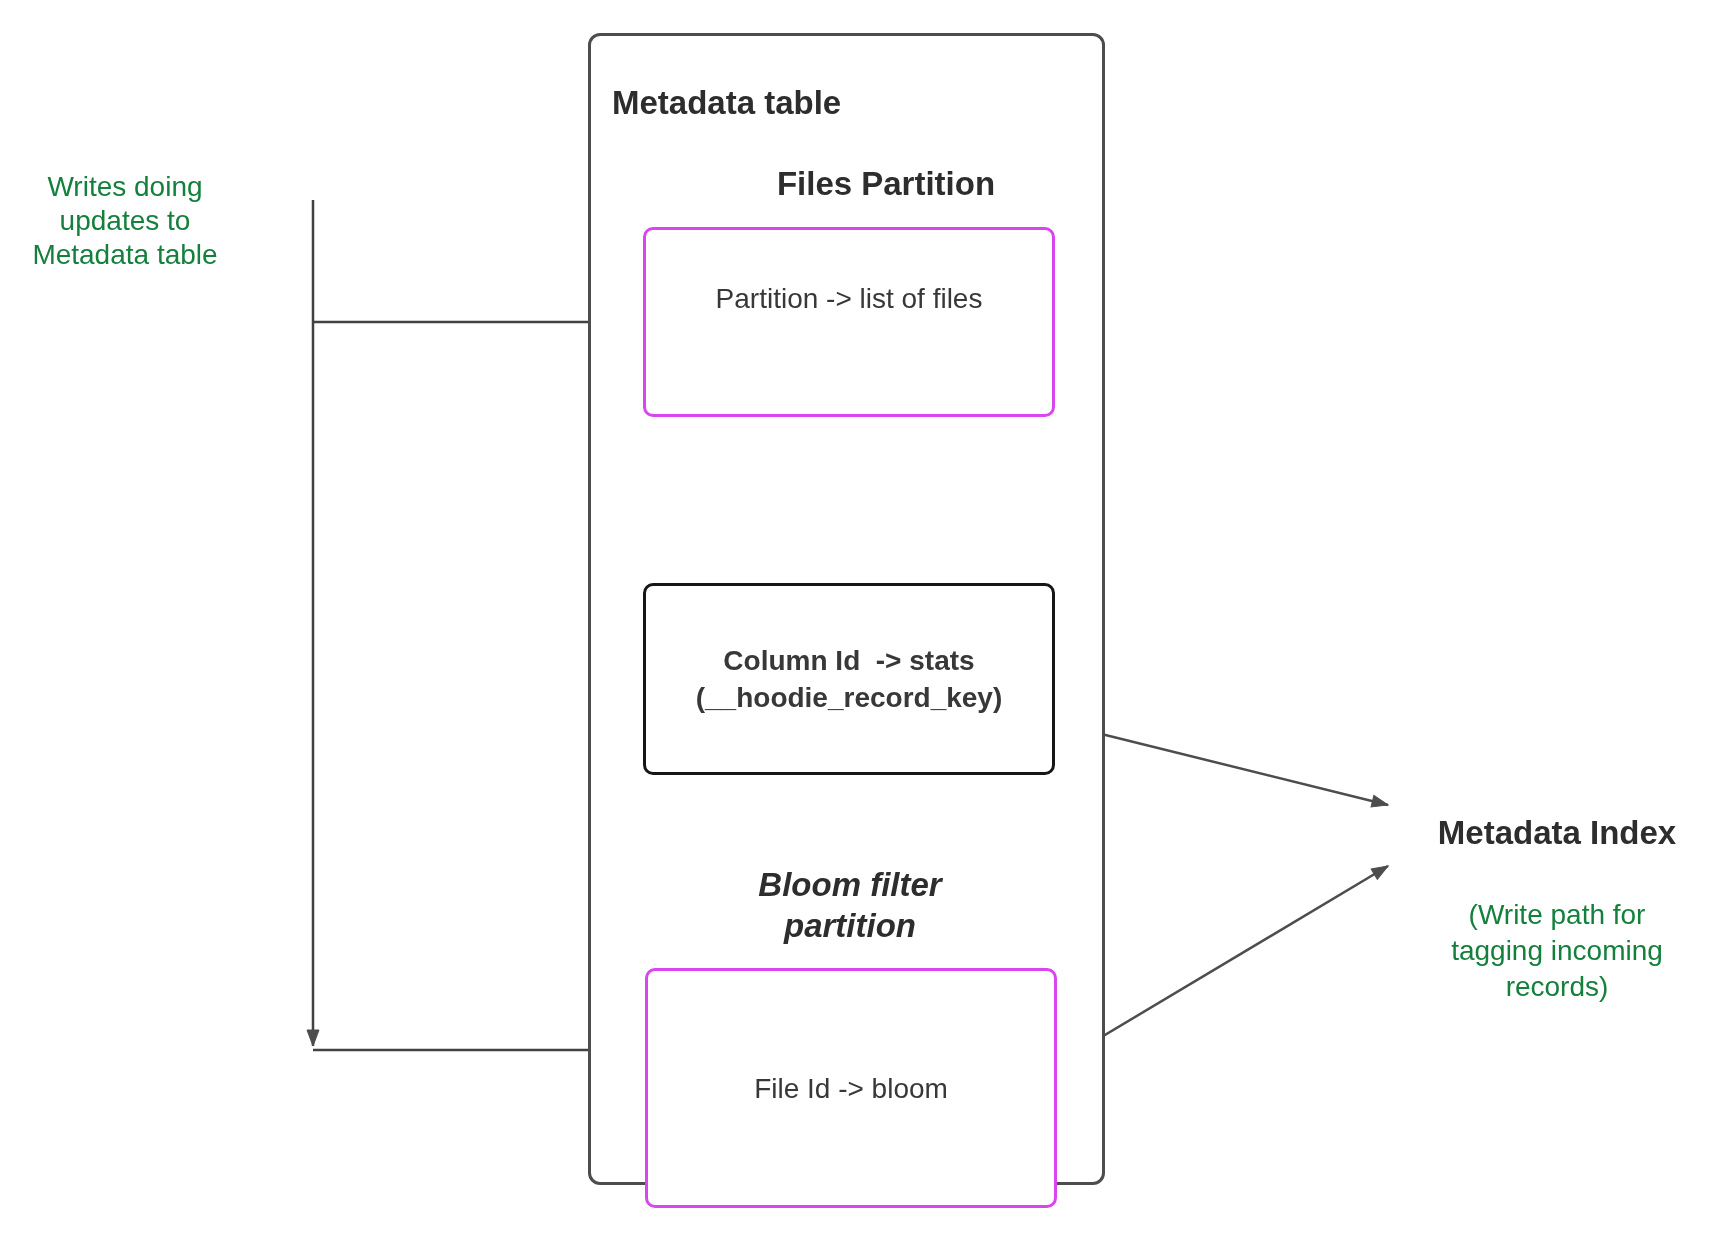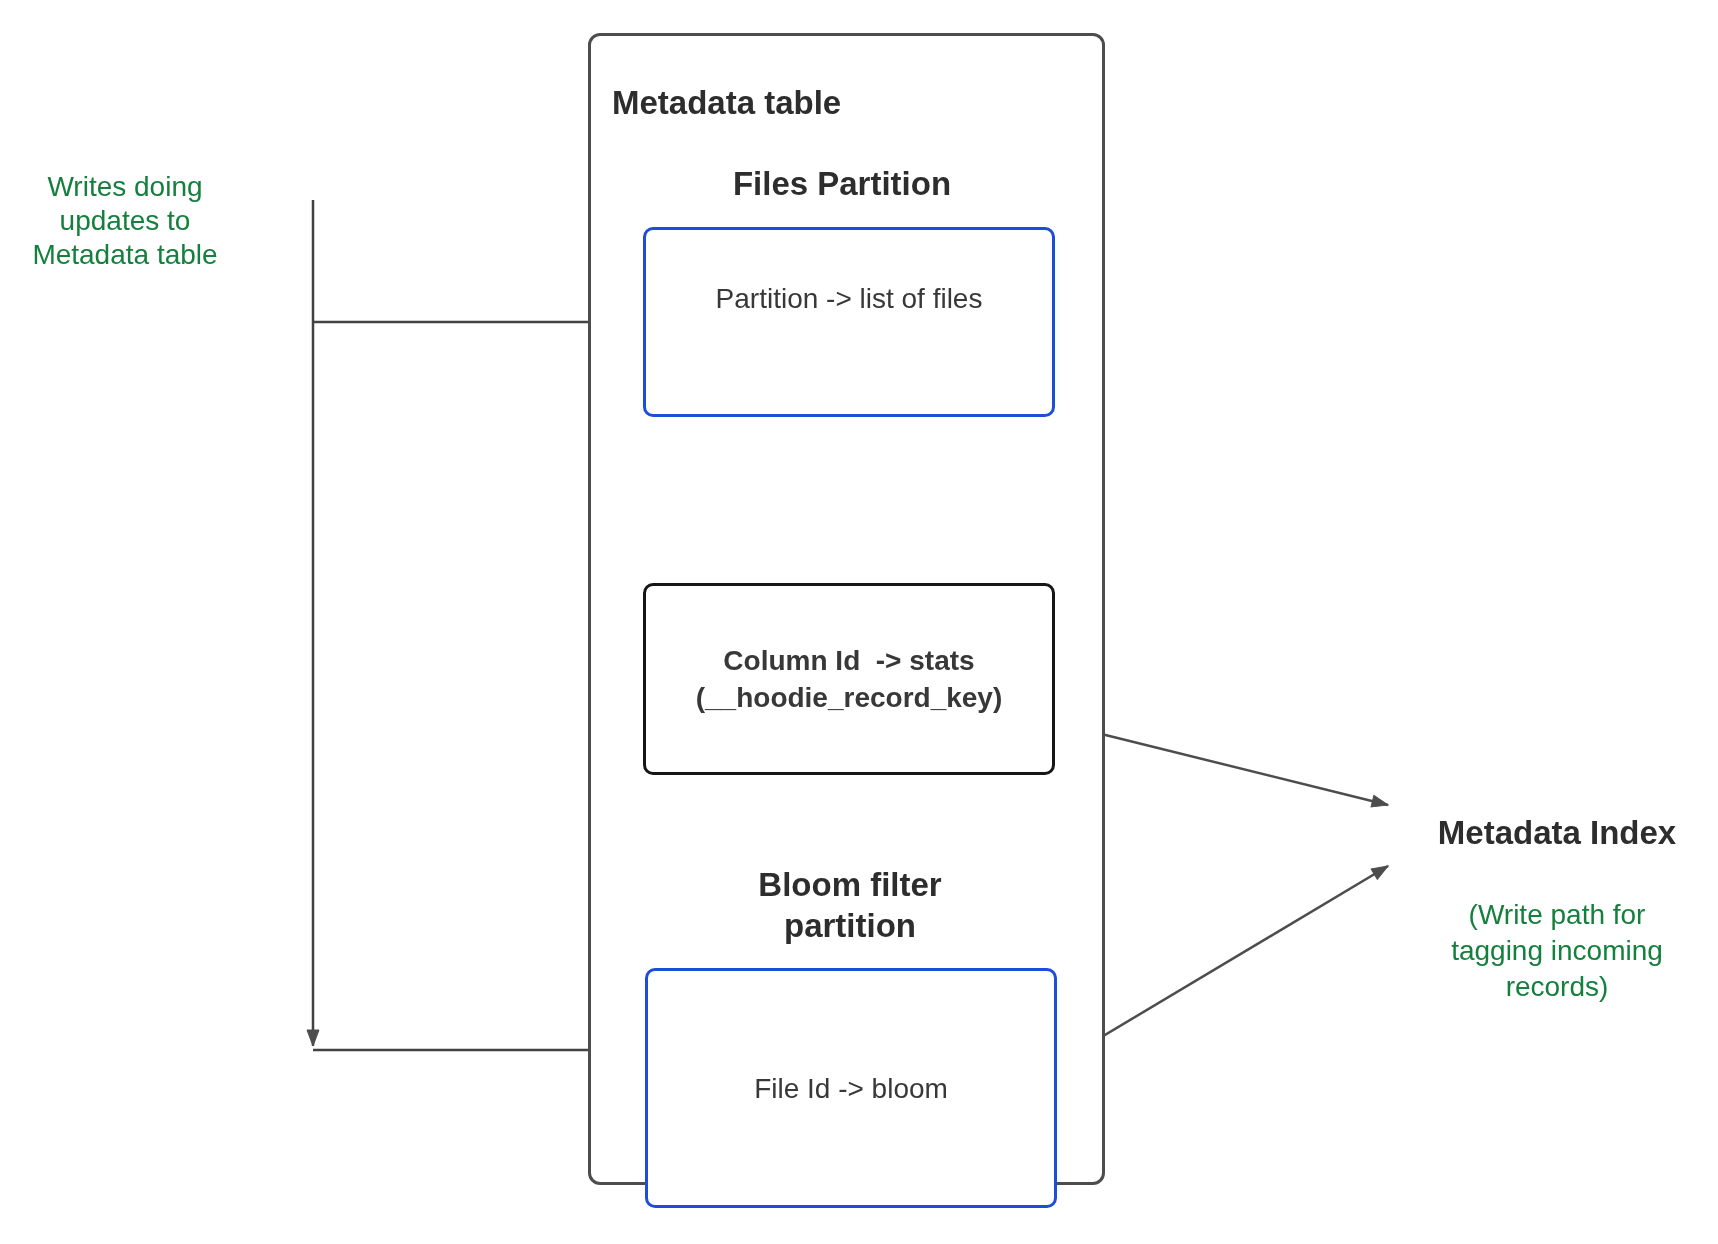--- a/index.html
+++ b/index.html
@@ -40,38 +40,38 @@
   .outer-box {
     left: 588px; top: 33px;
     width: 517px; height: 1152px;
     border: 3px solid #4d4d4d;
     border-radius: 12px;
     background: #ffffff;
     box-sizing: border-box;
   }
   .inner-box {
     width: 412px;
-    border: 3px solid #1d4ed8;
+    border: 3px solid #d946ef;
     border-radius: 10px;
     background: #ffffff;
     box-sizing: border-box;
     display: flex;
     align-items: center;
     justify-content: center;
   }
   .inner-box.emphasis { border-color: #161616; border-width: 3.5px; }
 
   #files-box  { left: 643px; top: 227px; height: 190px; padding-bottom: 48px; }
   #stats-box  { left: 643px; top: 583px; height: 192px; font-weight: bold; }
   #bloom-box  { left: 645px; top: 968px; height: 240px; }
 
   #metadata-table-title { left: 612px; top: 82px; }
-  #files-heading   { left: 632px; top: 163px; width: 420px; }
+  #files-heading   { left: 676px; top: 163px; width: 420px; }
   #stats-heading   { left: 640px; top: 478px; width: 420px; }
-  #bloom-heading   { left: 640px; top: 864px; width: 420px; }
+  #bloom-heading   { left: 640px; top: 864px; width: 420px; font-style: italic; }
 
   #left-note { left: 14px; top: 170px; width: 222px; }
 
   #index-title { left: 1396px; top: 812px; width: 322px; }
   #index-note  { left: 1396px; top: 897px; width: 322px; font-size: 28px; line-height: 36px; }
 
   #connector-layer {
     left: 0; top: 0;
     width: 1718px; height: 1244px;
     pointer-events: none;

